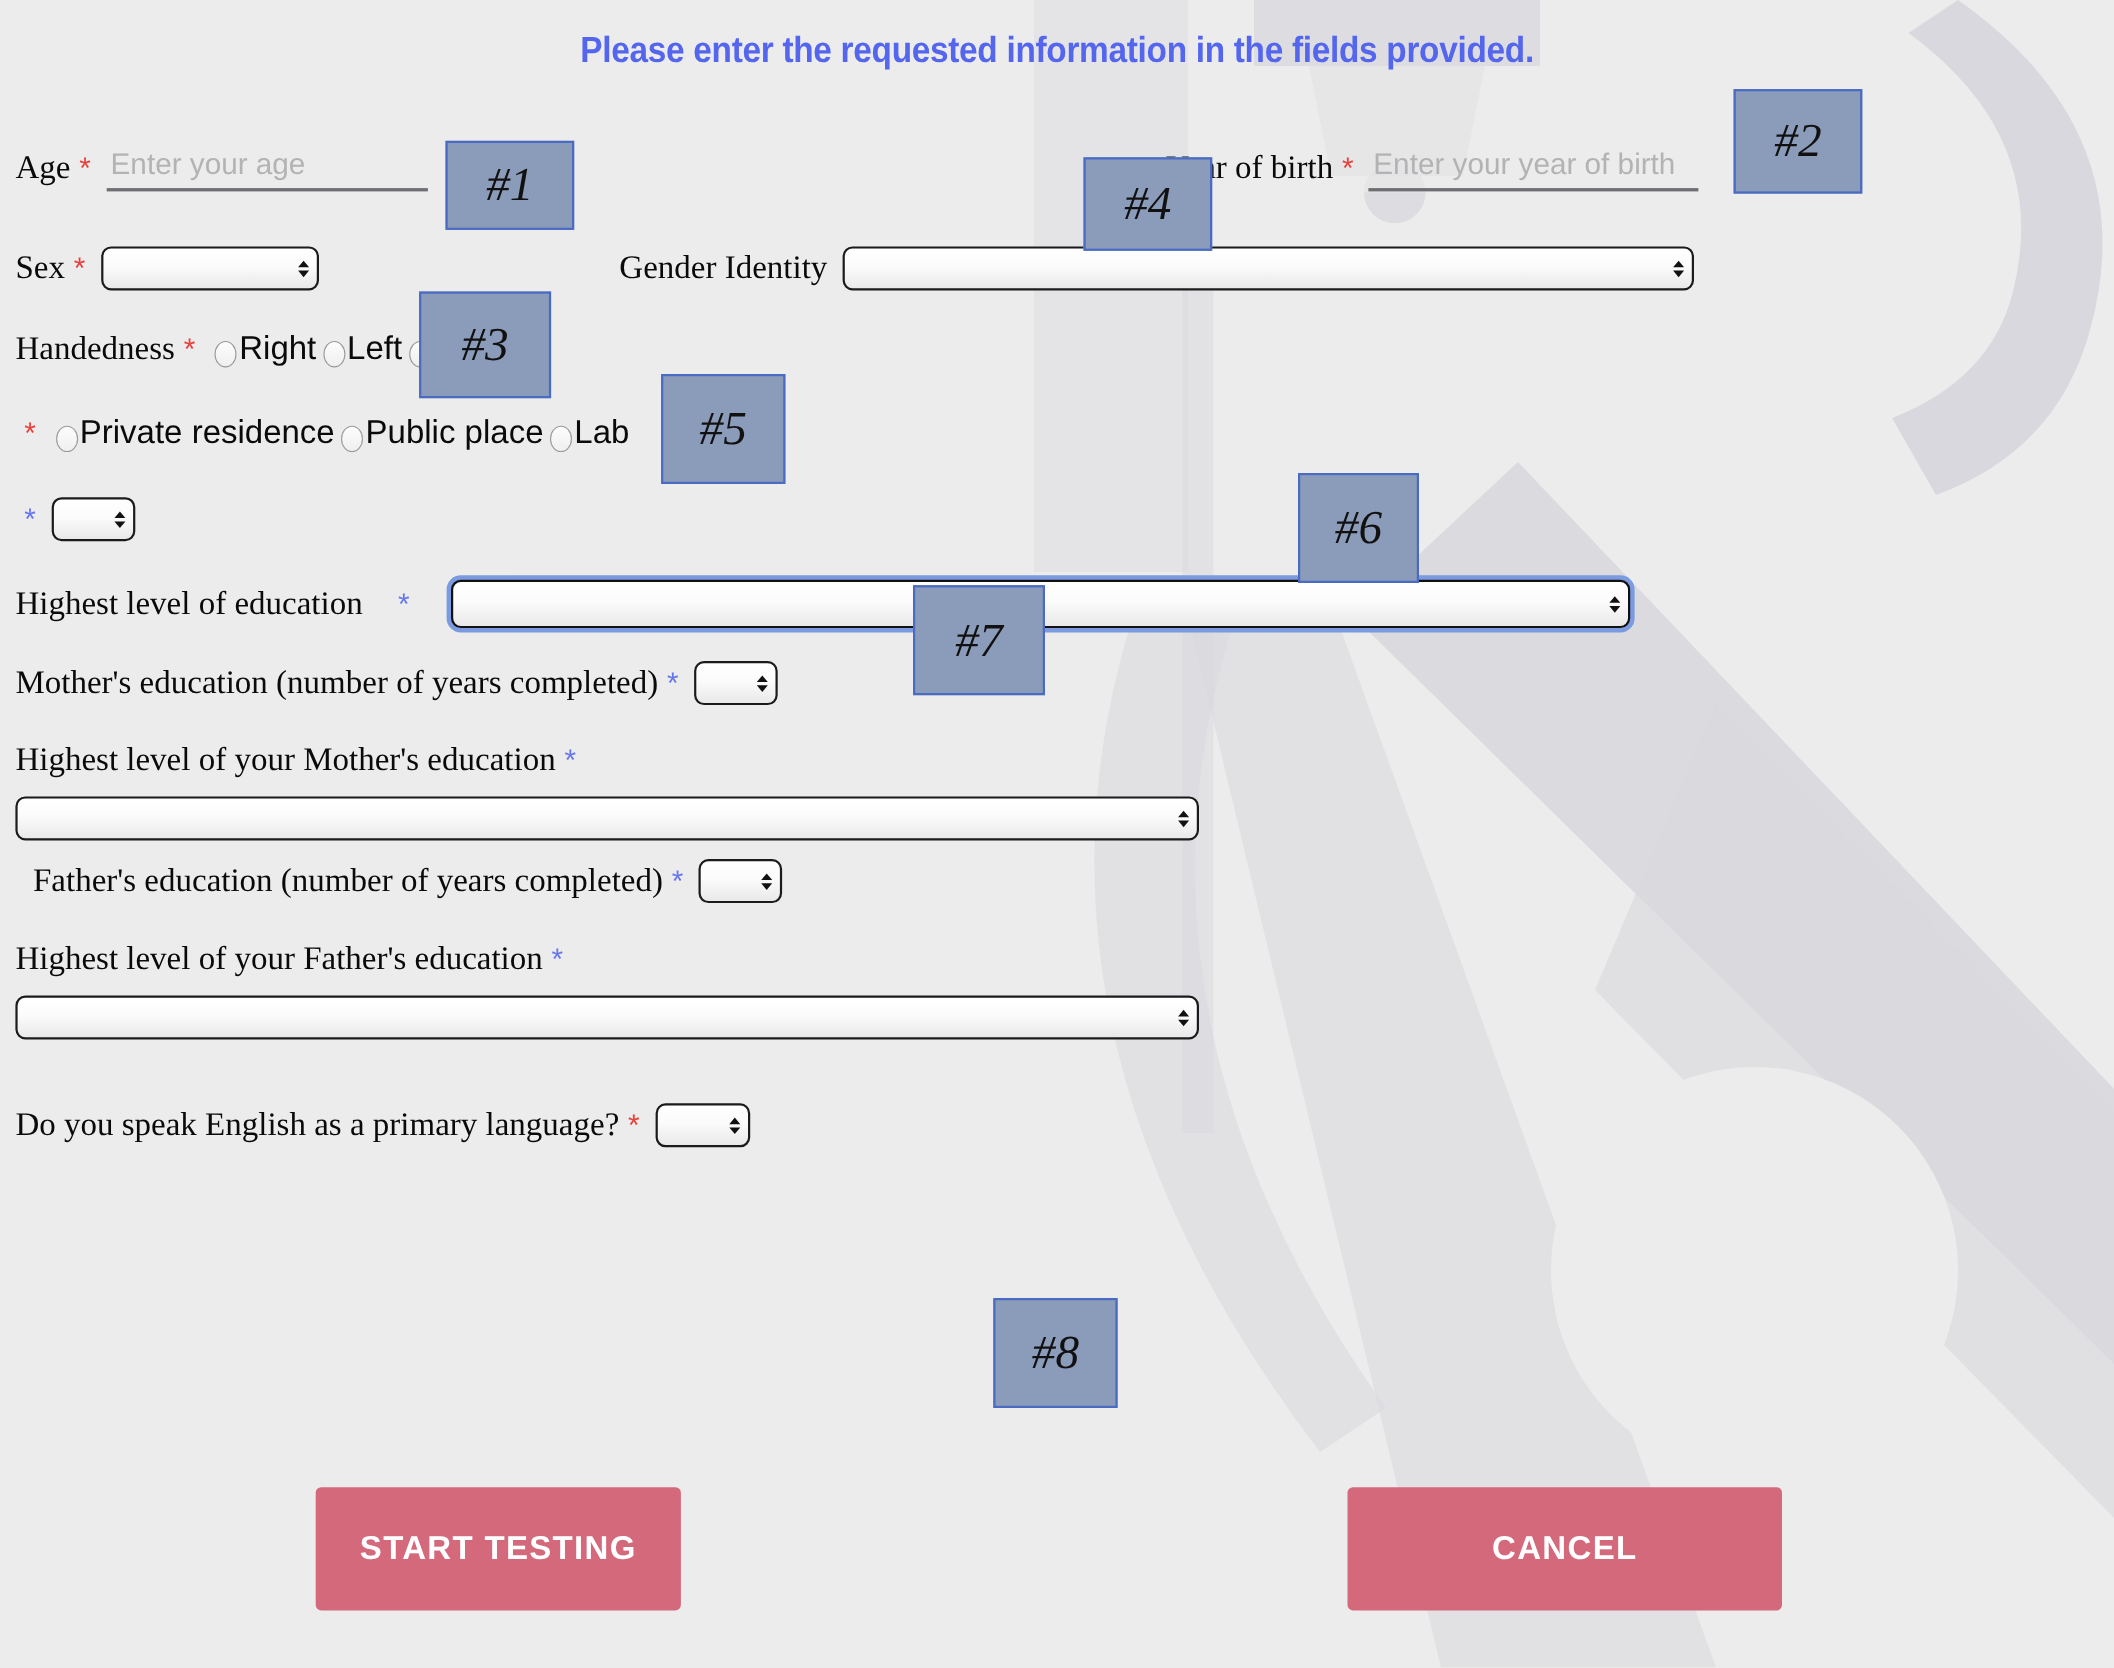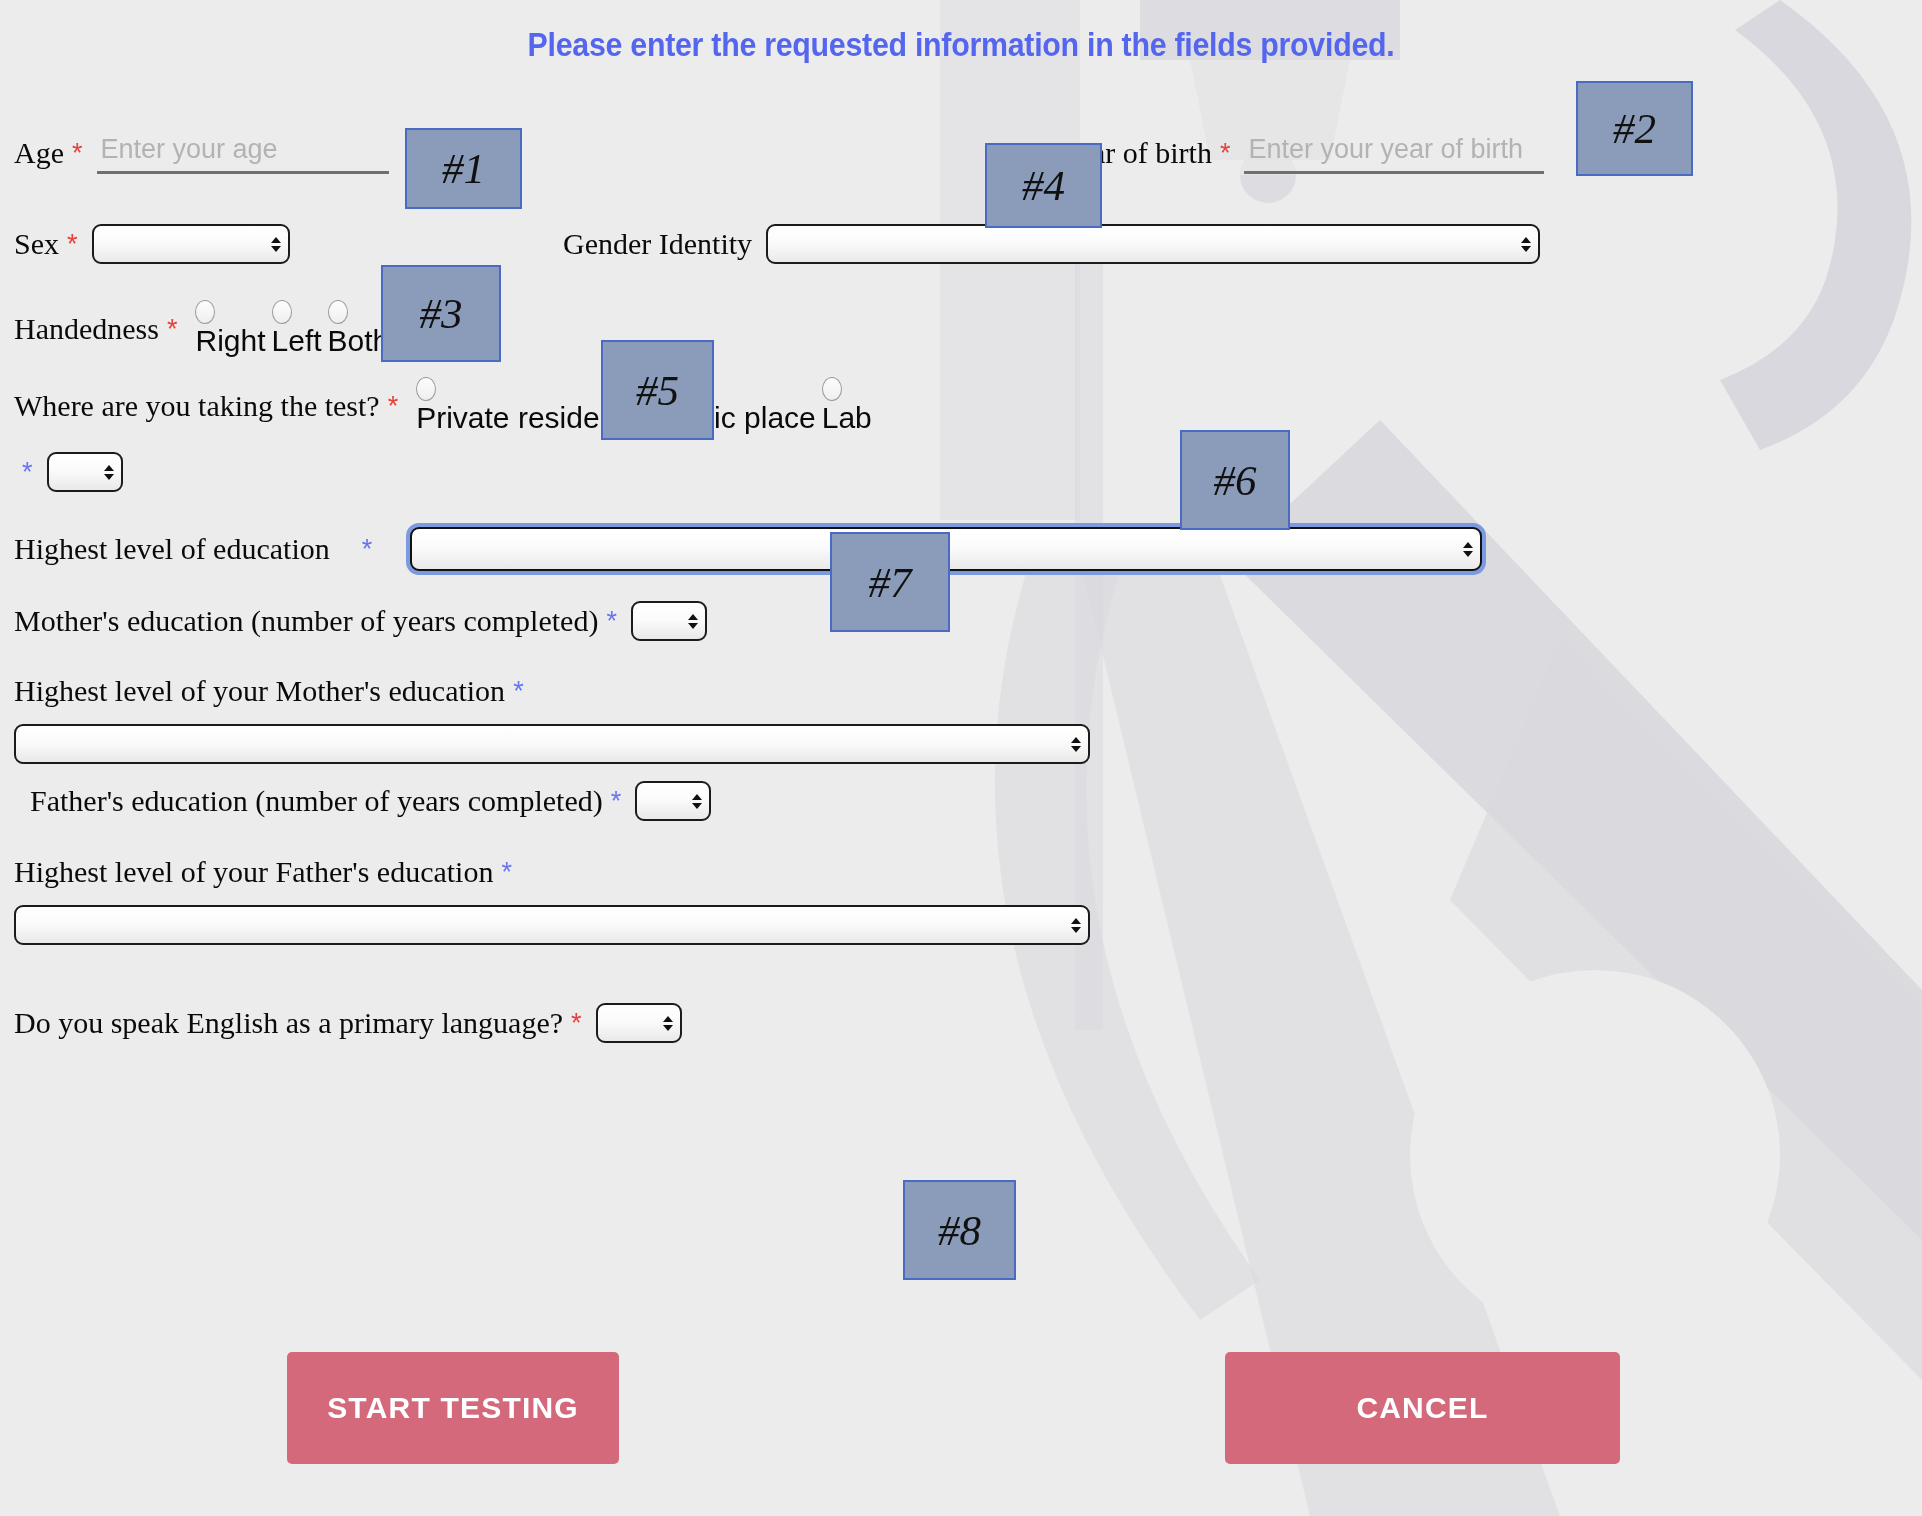--- a/index.html
+++ b/index.html
@@ -120,21 +120,21 @@
   .sel-arrows i.down { border-top: 6px solid #111; }
 
   .sel-wrap.focused .sel {
     border-color: #111;
     box-shadow: 0 0 0 4px #7b9ae0;
     border-radius: 9px;
   }
 
   
   .radio-group { display: flex; align-items: center; }
-  .radio-opt { display: flex; align-items: flex-start; margin-left: 6px; flex-direction: column; }
+  .radio-opt { display: flex; align-items: flex-end; margin-left: 6px; }
   .rad {
     -webkit-appearance: none;
     appearance: none;
     width: 20px; height: 24px;
     border: 1px solid #9a9a9a;
     border-radius: 50%;
     background: linear-gradient(to bottom,#fdfdfd,#efefef);
     margin: 0 2px 0 0;
     outline: none;
     cursor: pointer;
@@ -260,21 +260,20 @@
         <label for="hand-1">Left</label>
       </span>
       <span class="radio-opt">
         <input class="rad" type="radio" name="handedness" id="hand-2" style="">
         <label for="hand-2">Both</label>
       </span>
     </span>
   </div>
 
   <div class="row" style="top:377px; left:14px;">
-    <span class="lbl">Where are you taking the test?</span>
     <span class="req-red" style="margin-left:8px;">*</span>
     <span class="radio-group" style="margin-left:12px;">
       <span class="radio-opt">
         <input class="rad" type="radio" name="testloc" id="loc-0" style="">
         <label for="loc-0">Private residence</label>
       </span>
       <span class="radio-opt">
         <input class="rad" type="radio" name="testloc" id="loc-1" style="">
         <label for="loc-1">Public place</label>
       </span>

